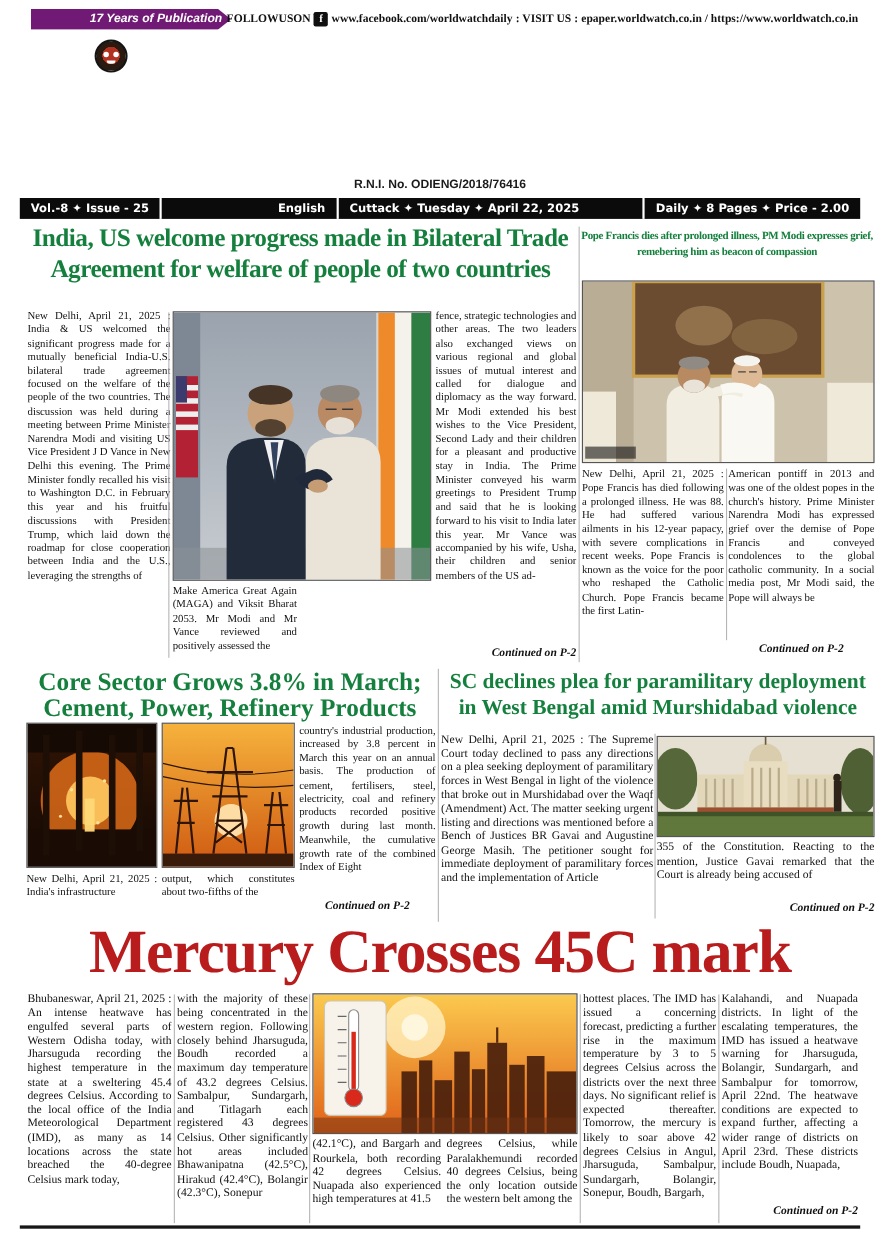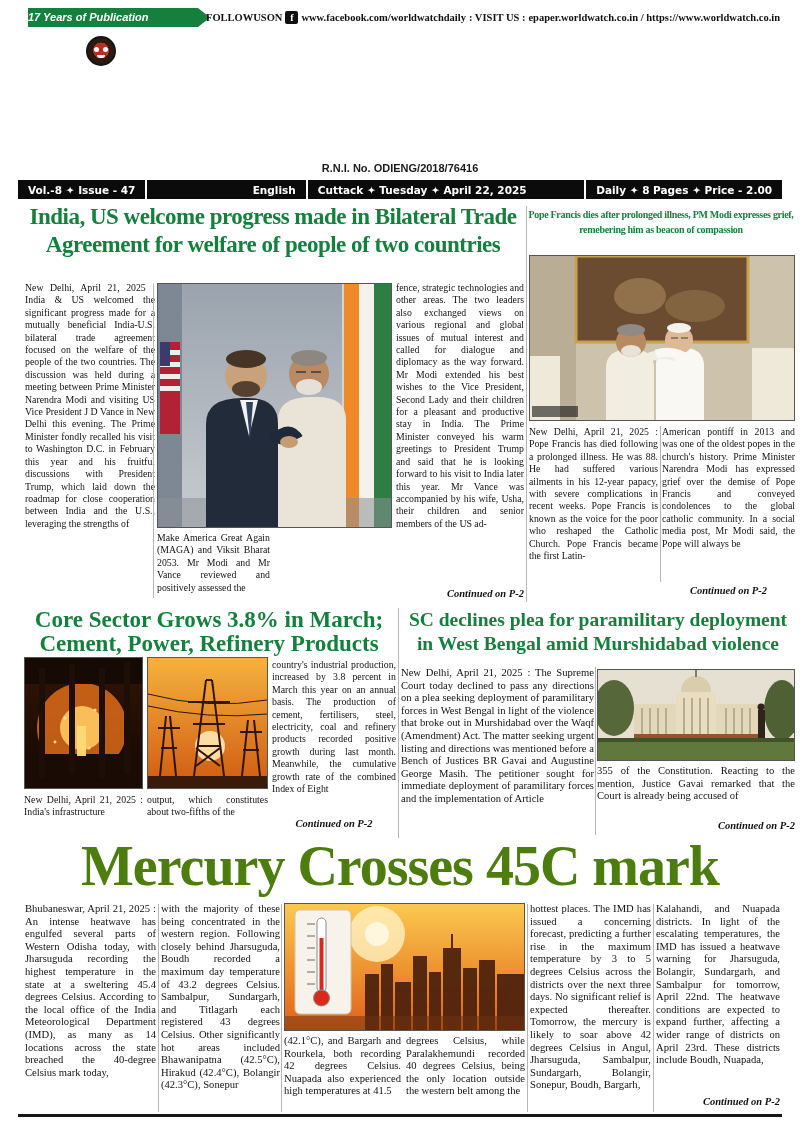--- a/index.html
+++ b/index.html
@@ -1,22 +1,22 @@
 <!DOCTYPE html>
 <html><head>
 <meta charset="utf-8">
 <style>
   html,body { margin:0; padding:0; background:#ffffff; }
   .page { position:relative; width:800px; height:1143px; background:#fff;
           font-family:"Liberation Serif", serif; color:#111; overflow:hidden; }
 
   
   .ribbon { position:absolute; left:28px; top:8px; width:182px; height:19px;
-            background:#15803d; color:#fff; font:italic bold 11px "Liberation Sans", sans-serif;
-            line-height:19px; text-align:left; padding-right:8px; box-sizing:border-box;
+            background:#701a75; color:#fff; font:italic bold 11px "Liberation Sans", sans-serif;
+            line-height:19px; text-align:right; padding-right:8px; box-sizing:border-box;
             clip-path:polygon(0 0, calc(100% - 12px) 0, 100% 50%, calc(100% - 12px) 100%, 0 100%); }
   .followline { position:absolute; left:206px; top:9px; right:14px; height:17px;
                 display:flex; align-items:center; gap:3px; white-space:nowrap;
                 font:bold 10.5px "Liberation Serif", serif; }
   .fb-icon { display:inline-flex; width:13px; height:13px; background:#101010; color:#fff;
              border-radius:2px; align-items:center; justify-content:center;
              font:bold 10px "Liberation Serif", serif; flex:0 0 auto; }
 
   
   .logo { position:absolute; left:86px; top:36px; width:30px; height:30px; border-radius:50%;
@@ -40,21 +40,21 @@
   .infobar .div { width:2px; height:19px; background:#fff; flex:0 0 auto; }
   .infobar .sp1 { flex:1.2; } .infobar .sp2 { flex:0.6; }
 
   
   .headline { position:absolute; color:#15803d; font-weight:bold; text-align:center;
               font-family:"Liberation Serif", serif; }
   .h-trade   { left:20px;  top:203px; width:506px; font-size:23px; line-height:28px; letter-spacing:-0.5px; }
   .h-pope    { left:527px; top:207px; width:268px; font-size:10px; line-height:15px; letter-spacing:-0.3px; }
   .h-core    { left:20px;  top:608px; width:378px; font-size:23px;  line-height:23.5px; }
   .h-sc      { left:400px; top:608px; width:396px; font-size:19.5px; line-height:24px; }
-  .h-mercury { left:0; right:0; top:836px; font-size:56px; line-height:60px; color:#4d7c0f;
+  .h-mercury { left:0; right:0; top:836px; font-size:56px; line-height:60px; color:#b91c1c;
                letter-spacing:-1px; font-weight:bold; text-align:center; }
 
   
   .col { position:absolute; text-align:justify; overflow:hidden; }
   .body-sm { font-size:9.8px;  line-height:12.4px; }
   .body-md { font-size:10.6px; line-height:12.6px; }
   .cont { position:absolute; font-style:italic; font-size:10.5px; font-weight:bold; }
   .cont.r { text-align:right; } .cont.c { text-align:center; }
 
   
@@ -78,21 +78,21 @@
   </div>
 
   <div class="logo">
     <span class="eye l"></span>
     <span class="eye r"></span>
     <span class="mouth"></span>
   </div>
   <div class="rni">R.N.I. No. ODIENG/2018/76416</div>
 
   <div class="infobar">
-    <span class="seg">Vol.-8  ✦  Issue - 47</span>
+    <span class="seg">Vol.-8  ✦  Issue - 25</span>
     <span class="div"></span>
     <span class="sp1"></span>
     <span class="seg">English</span>
     <span class="div"></span>
     <span class="seg">Cuttack   ✦   Tuesday ✦ April 22, 2025</span>
     <span class="sp2"></span>
     <span class="div"></span>
     <span class="seg">Daily  ✦  8 Pages  ✦  Price - 2.00</span>
   </div>
 

